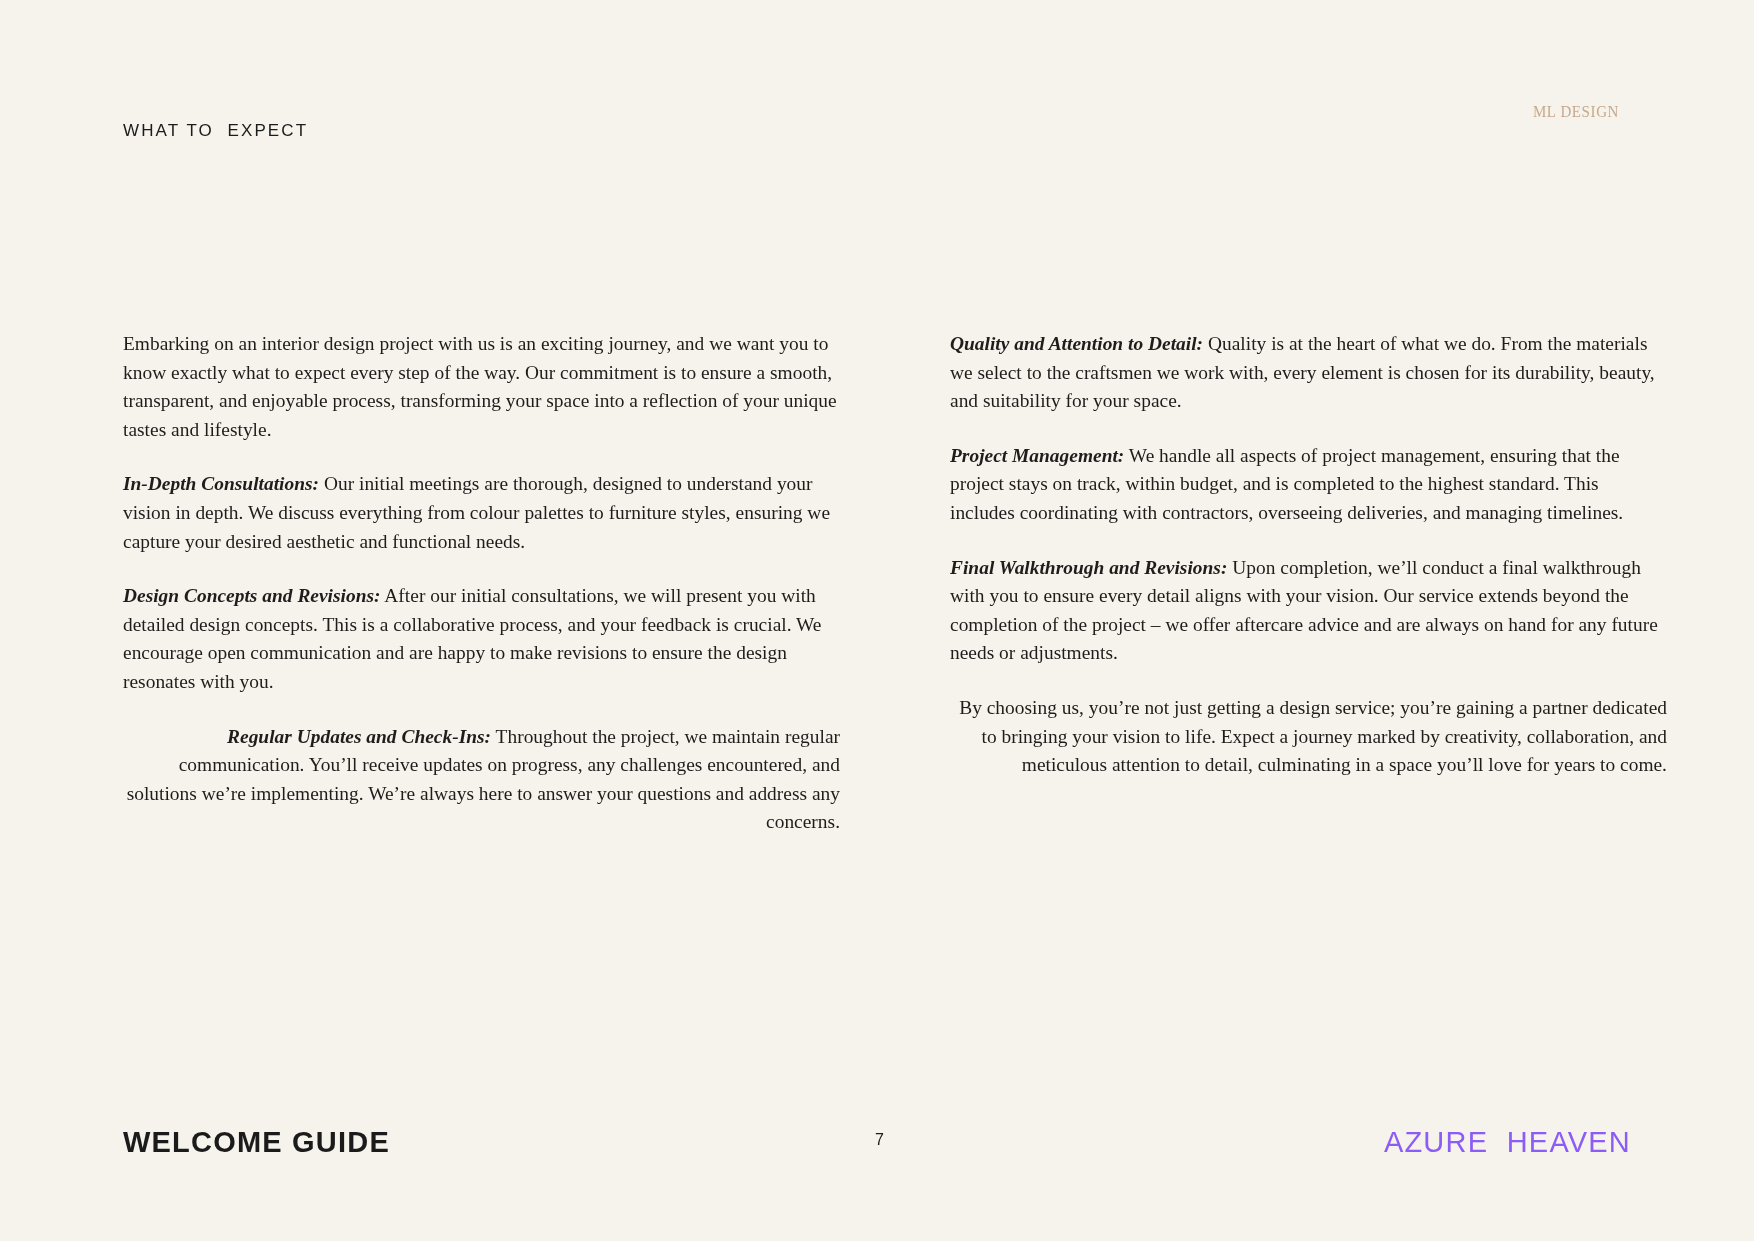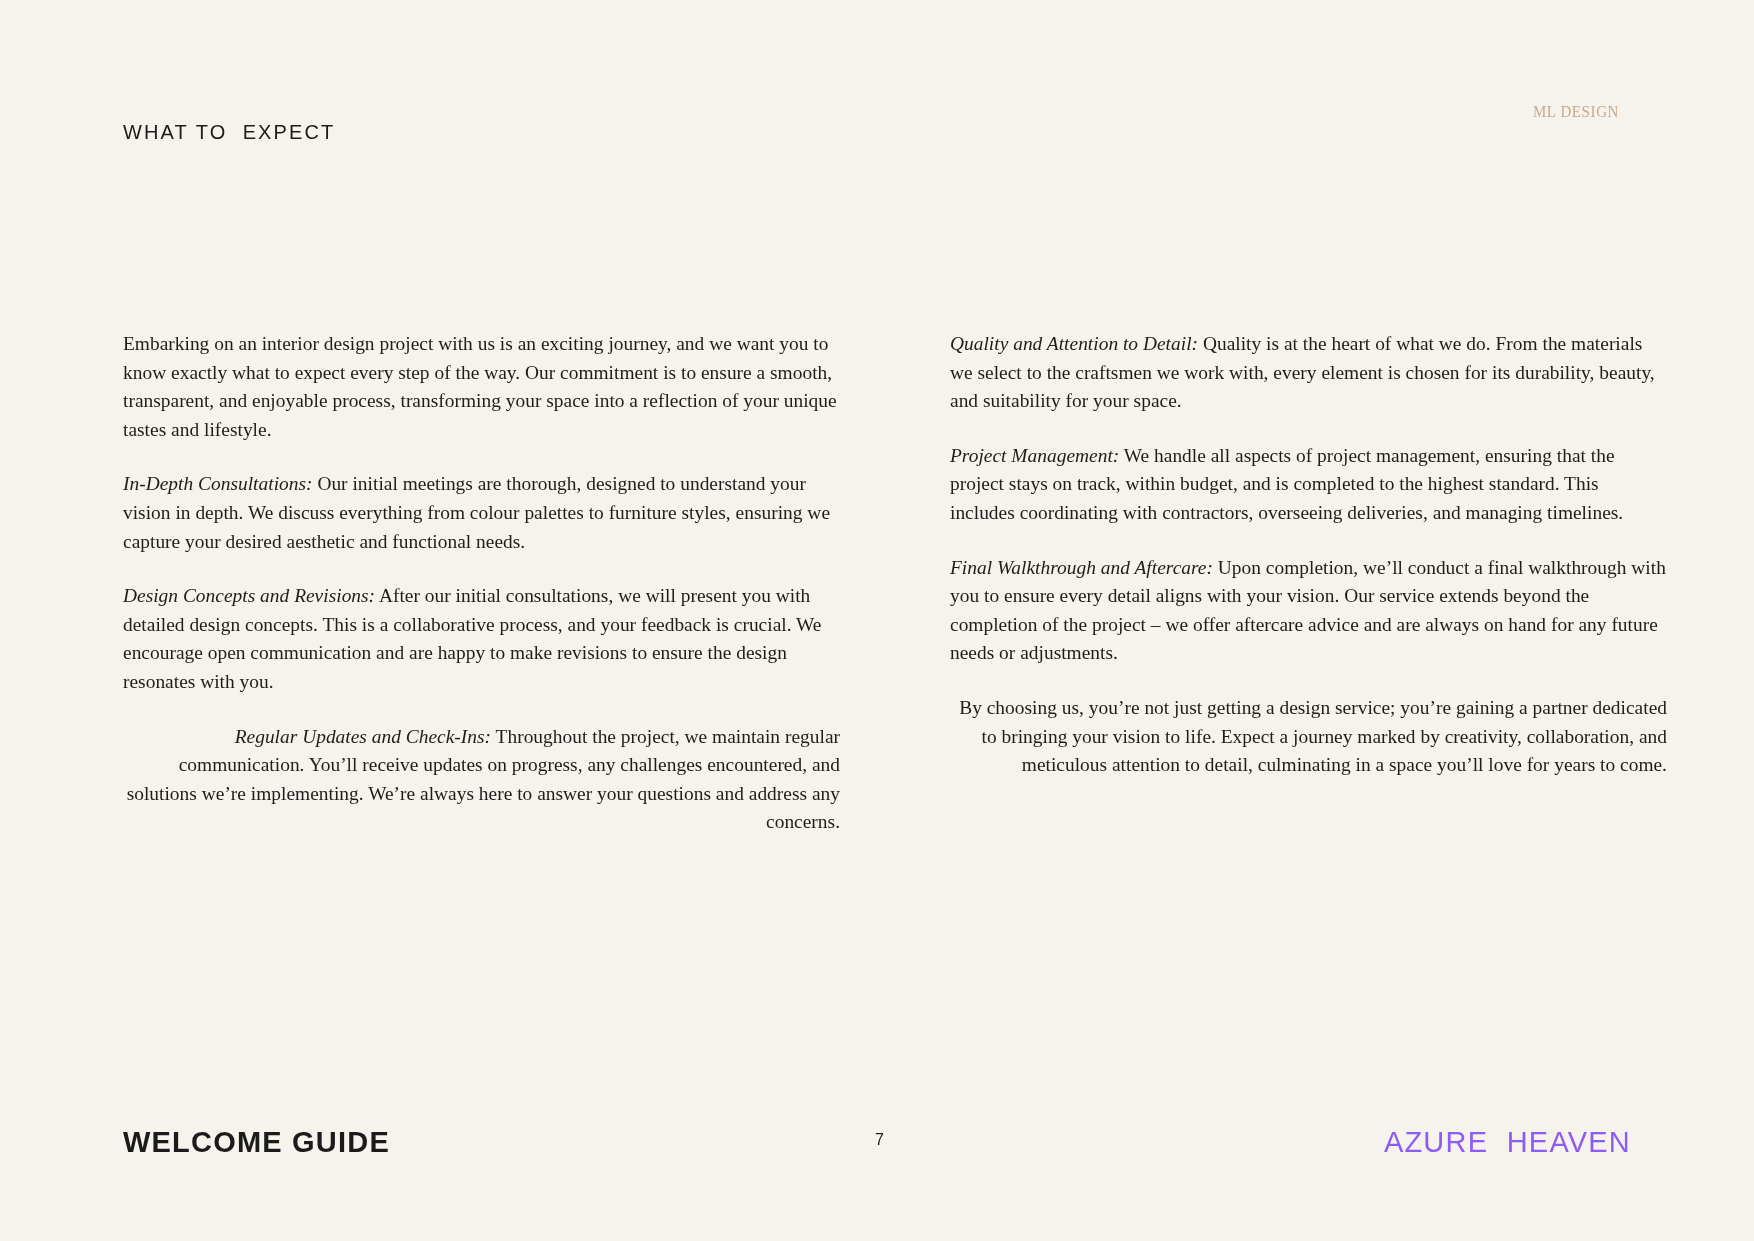--- a/index.html
+++ b/index.html
@@ -28,21 +28,21 @@
     left: 123px;
     top: 122px;
     right: 123px;
     height: 44px;
   }
   .header-title {
     position: absolute;
     left: 0;
     top: 0;
     font-family: "Liberation Sans", sans-serif;
-    font-size: 20px;
+    font-size: 17px;
     font-weight: 400;
     letter-spacing: 2.1px;
     color: #1b1b1b;
     white-space: pre;
     line-height: 1;
   }
   .brand-logo {
     position: absolute;
     right: 12px;
     top: -17px;
@@ -79,21 +79,21 @@
     margin: 0 0 26px 0;
     text-align: left;
     letter-spacing: 0.02px;
   }
   .para:last-child {
     margin-bottom: 0;
     text-align: right;
   }
   .lead {
     font-style: italic;
-    font-weight: 400;
+    font-weight: 700;
   }
 
   
   .page-footer {
     position: absolute;
     left: 123px;
     right: 123px;
     bottom: 84px;
     height: 40px;
   }
@@ -161,21 +161,21 @@
     </div>
 
     <div class="column">
       <p class="para">
         <span class="lead">Quality and Attention to Detail:</span><span> Quality is at the heart of what we do. From the materials we select to the craftsmen we work with, every element is chosen for its durability, beauty, and suitability for your space.</span>
       </p>
       <p class="para">
         <span class="lead">Project Management:</span><span> We handle all aspects of project management, ensuring that the project stays on track, within budget, and is completed to the highest standard. This includes coordinating with contractors, overseeing deliveries, and managing timelines.</span>
       </p>
       <p class="para">
-        <span class="lead">Final Walkthrough and Aftercare:</span><span> Upon completion, we’ll conduct a final walkthrough with you to ensure every detail aligns with your vision. Our service extends beyond the completion of the project – we offer aftercare advice and are always on hand for any future needs or adjustments.</span>
+        <span class="lead">Final Walkthrough and Revisions:</span><span> Upon completion, we’ll conduct a final walkthrough with you to ensure every detail aligns with your vision. Our service extends beyond the completion of the project – we offer aftercare advice and are always on hand for any future needs or adjustments.</span>
       </p>
       <p class="para">
         <span class="lead"></span><span>By choosing us, you’re not just getting a design service; you’re gaining a partner dedicated to bringing your vision to life. Expect a journey marked by creativity, collaboration, and meticulous attention to detail, culminating in a space you’ll love for years to come.</span>
       </p>
     </div>
 
   </div>
 
   <div class="page-footer">
     <div class="footer-left">WELCOME GUIDE</div>

